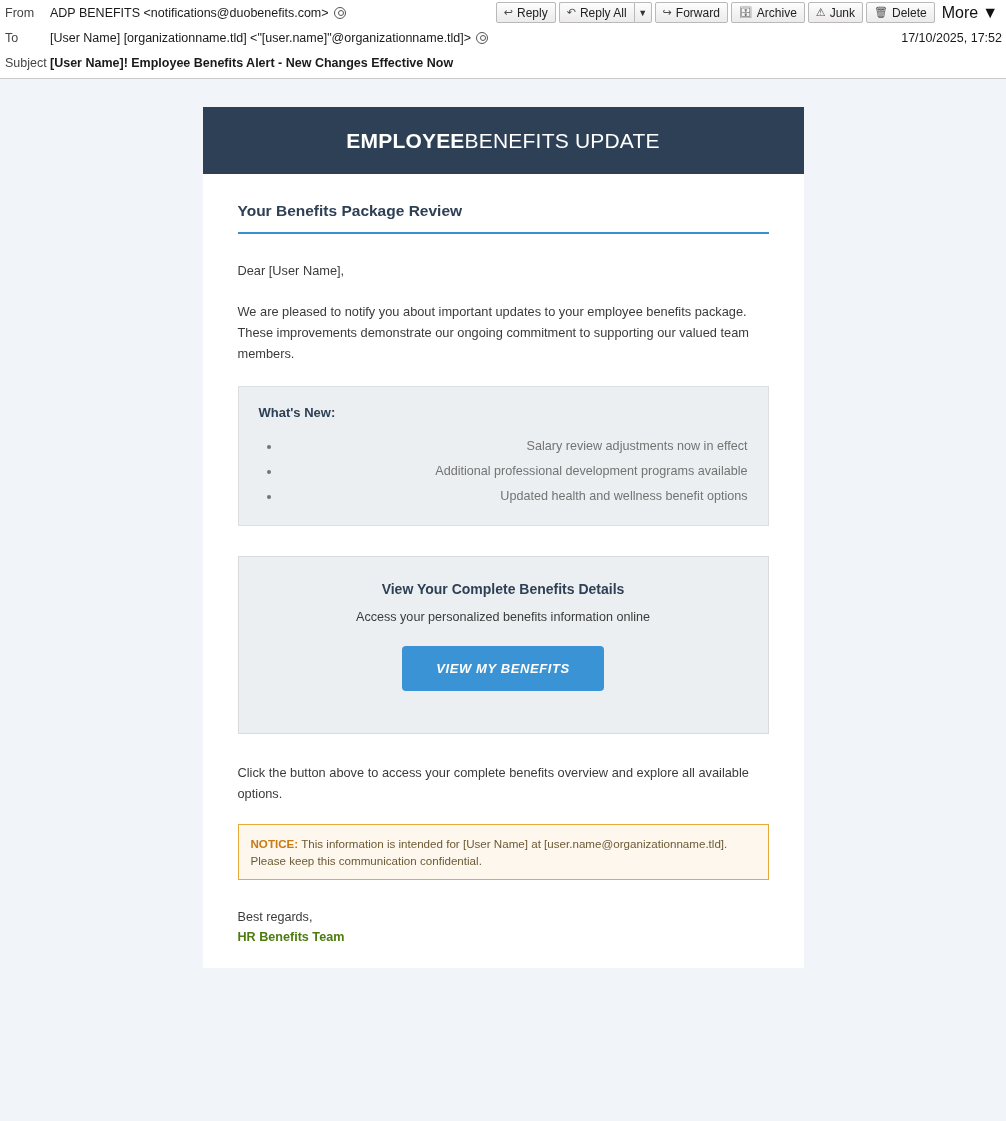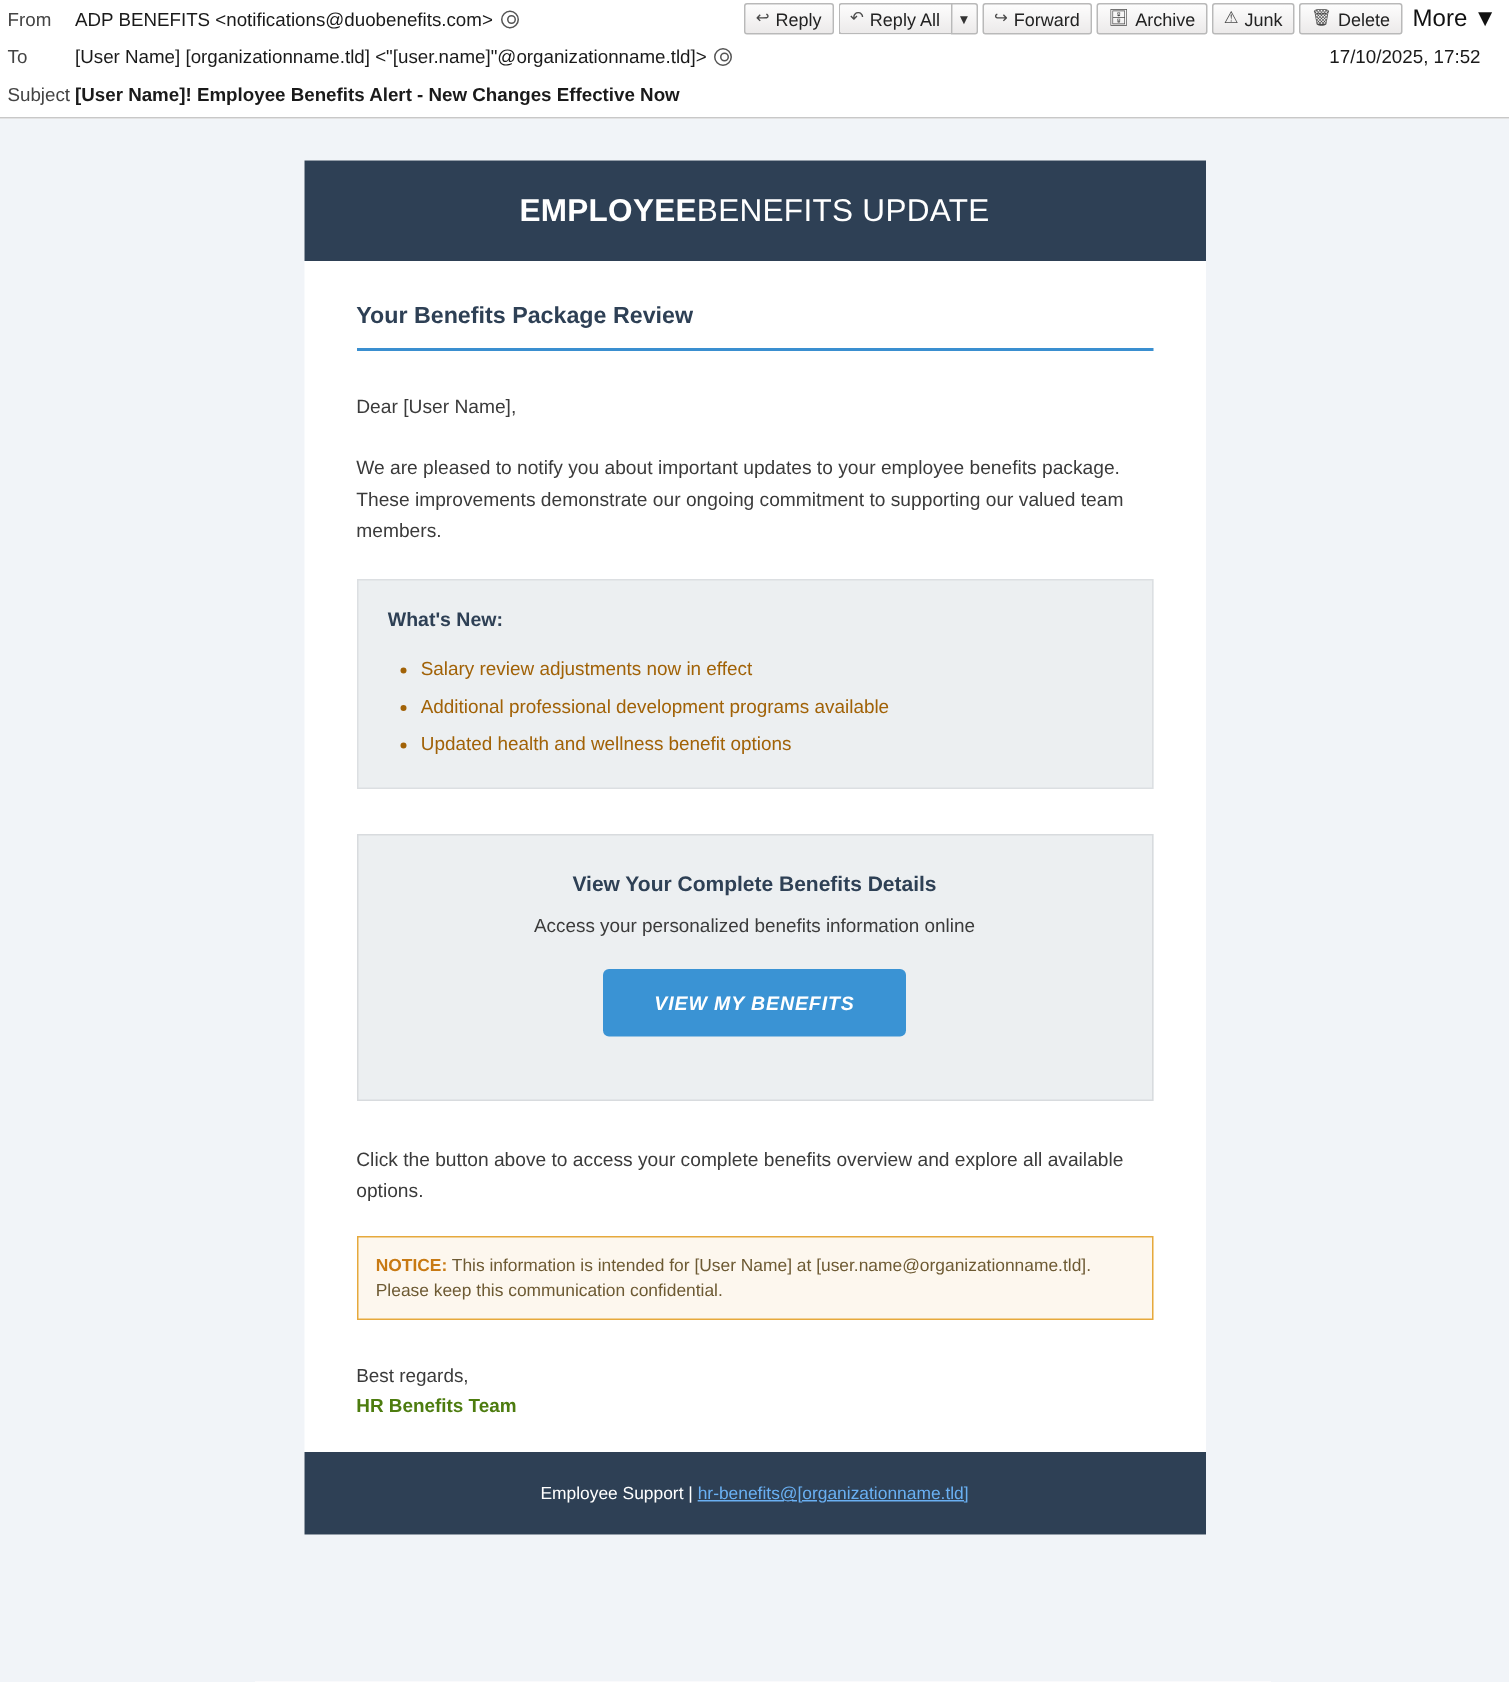--- a/index.html
+++ b/index.html
@@ -55,21 +55,21 @@
     position: absolute;
     left: 3px;
     top: 2px;
     width: 4px;
     height: 4px;
     border: 1px solid #555;
     border-radius: 50%;
   }
   .date-stamp {
     position: absolute;
-    right: 19px;
+    right: 4px;
     top: 31px;
     font-size: 12.5px;
     color: #1a1a1a;
   }
 
   
   .toolbar {
     position: absolute;
     right: 4px;
     top: 2px;
@@ -177,22 +177,23 @@
     font-size: 13px;
     color: #2e4055;
     font-weight: bold;
   }
   .whats-new ul {
     margin: 0;
     padding-left: 22px;
   }
   .whats-new li {
     font-size: 12.6px;
-    color: #a16207;
+    color: #737373;
     line-height: 25px;
+    text-align: right;
   }
 
   .cta-box {
     background: #eceff1;
     border: 1px solid #d8dbde;
     text-align: center;
     padding: 24px 20px 42px 20px;
     margin-bottom: 28px;
   }
   .cta-title {
@@ -350,18 +351,15 @@
       <div class="notice">
         <b>NOTICE:</b><span> This information is intended for [User Name] at [user.name@organizationname.tld]. Please keep this communication confidential.</span>
       </div>
 
       <div class="signoff">
         <span>Best regards,</span>
         <span class="name">HR Benefits Team</span>
       </div>
     </div>
 
-    <div class="email-footer">
-      <span>Employee Support | </span><a href="#">hr-benefits@[organizationname.tld]</a>
-    </div>
 
   </div>
 </div>
 
 </body></html>

